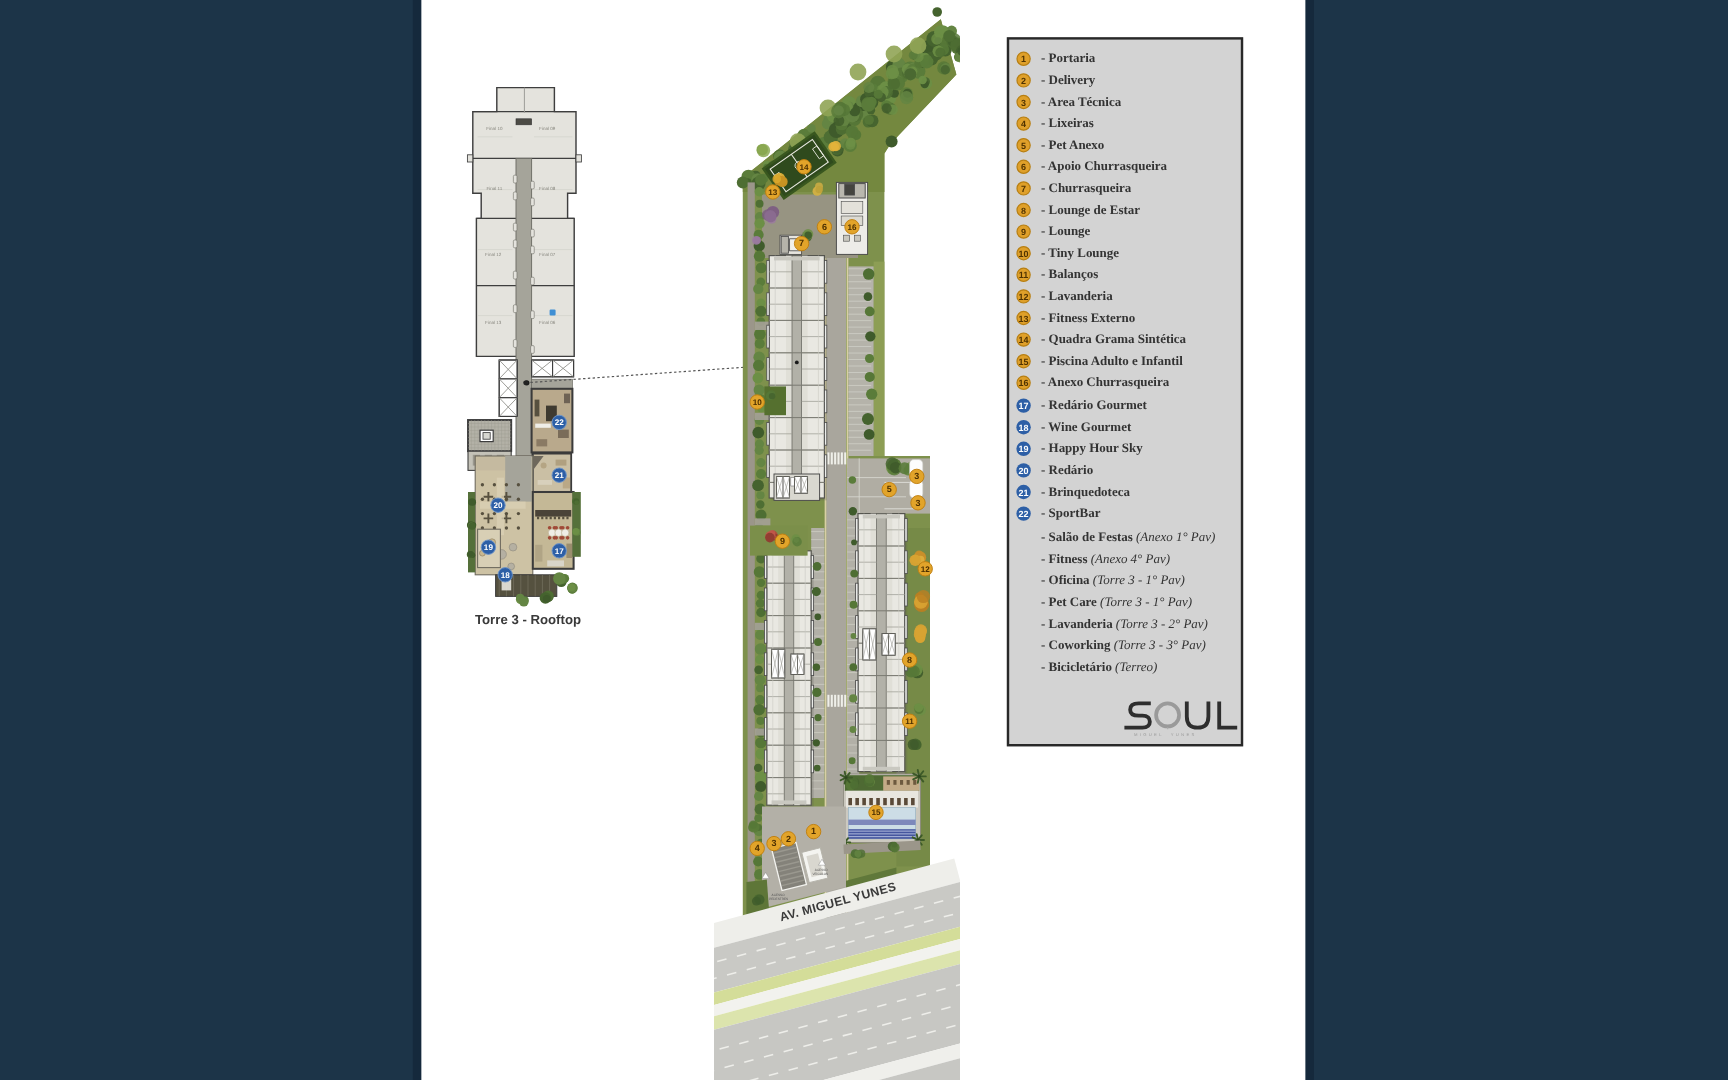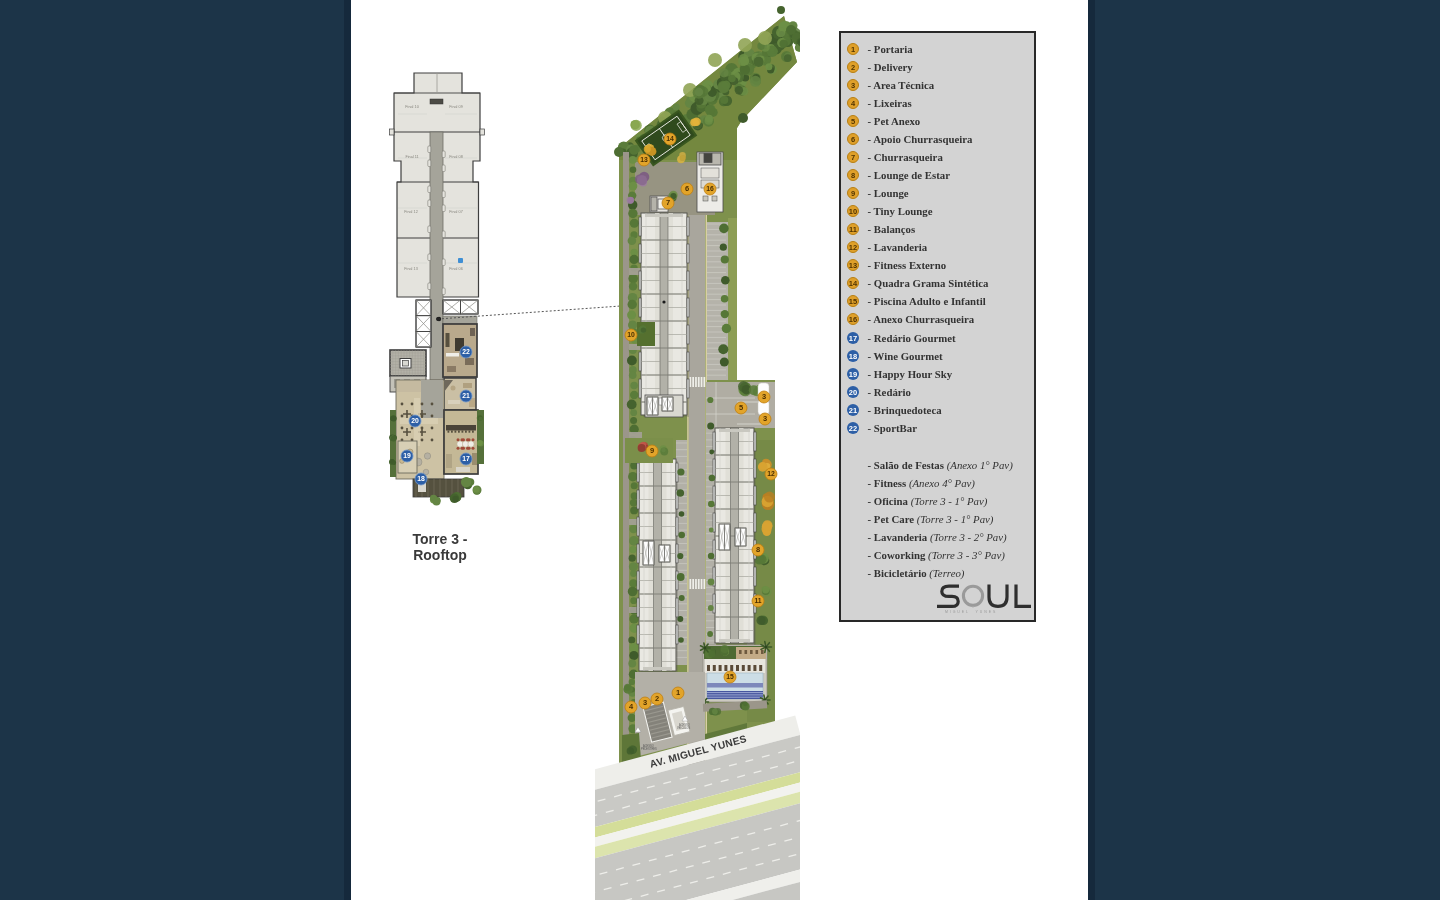--- a/index.html
+++ b/index.html
@@ -285,21 +285,21 @@
         <circle cx="36" cy="421" r="6" fill="#2d5fa6" stroke="#6f94c8" stroke-width="0.8"></circle>
         <text x="36" y="423.4" font-size="6.8" font-weight="bold" fill="#ffffff" text-anchor="middle" font-family="Liberation Sans">18</text>
       </g>
 <g>
         <circle cx="81" cy="401" r="6" fill="#2d5fa6" stroke="#6f94c8" stroke-width="0.8"></circle>
         <text x="81" y="403.4" font-size="6.8" font-weight="bold" fill="#ffffff" text-anchor="middle" font-family="Liberation Sans">17</text>
       </g>
 </svg>
 </div>
 
-<div class="abs" style="left:385px;top:511px;width:110px;text-align:center;font-size:14px;font-weight:bold;color:#3a3a3a;margin-top:20px;">Torre 3 - Rooftop</div>
+<div class="abs" style="left:385px;top:511px;width:110px;text-align:center;font-size:11px;font-weight:bold;color:#3a3a3a;">Torre 3 - Rooftop</div>
 
 <svg class="abs" style="left:435px;top:295px;" width="235" height="30">
 <line x1="3" y1="24" x2="228" y2="8" stroke="#555" stroke-width="1" stroke-dasharray="2,2"></line>
 <circle cx="3" cy="24" r="2" fill="#222"></circle>
 </svg>
 
 <div class="abs" style="left:595px;top:0;width:205px;height:900px;">
 <svg width="205" height="900" viewBox="0 0 205 900">
 
 <polygon points="189,16 202,62 147,120 142,128 142,380 180,380 180,722 24,764 24,148" fill="#7e914c"></polygon>
@@ -1508,21 +1508,21 @@
       </div>
     <div class="lgi">
         <span class="nc b">21</span>
         <span class="lt">- Brinquedoteca</span>
       </div>
     <div class="lgi">
         <span class="nc b">22</span>
         <span class="lt">- SportBar</span>
       </div>
 
-    <div class="lgi" style="margin-top:19px;">
+    <div class="lgi" style="margin-top:2px;">
         <span class="sp"></span>
         <span class="lt">- Salão de Festas <i>(Anexo 1° Pav)</i></span>
       </div>
     <div class="lgi">
         <span class="sp"></span>
         <span class="lt">- Fitness <i>(Anexo 4° Pav)</i></span>
       </div>
     <div class="lgi">
         <span class="sp"></span>
         <span class="lt">- Oficina <i>(Torre 3 - 1° Pav)</i></span>

